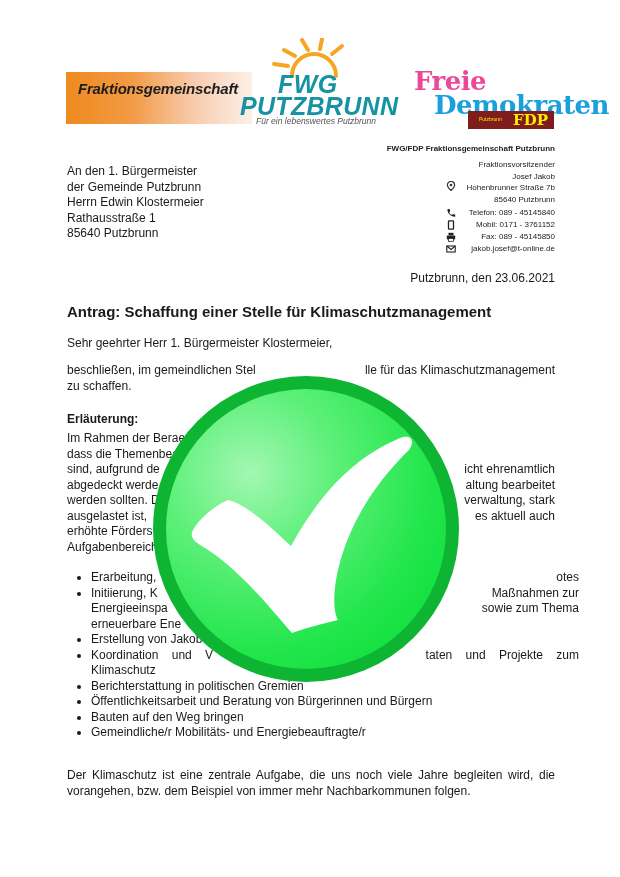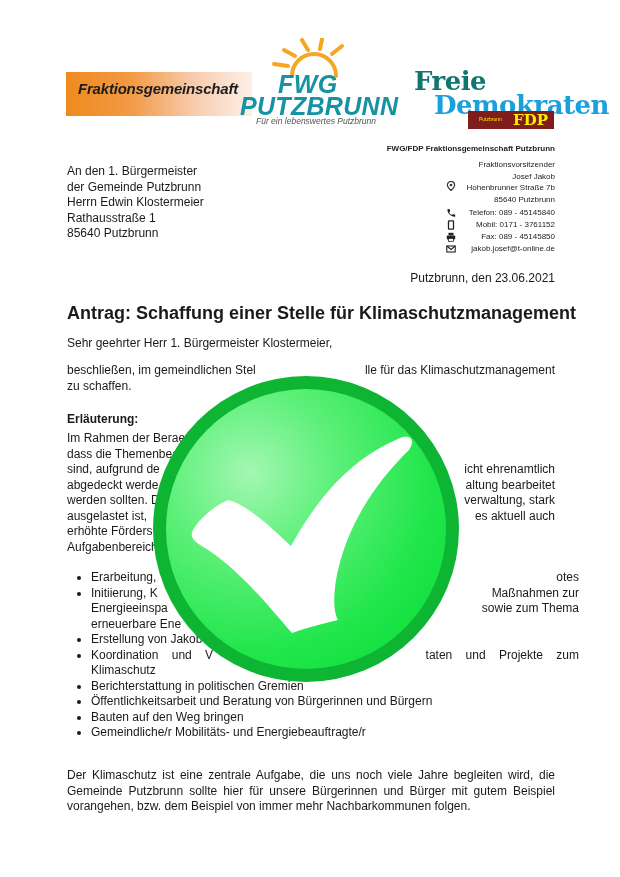--- a/index.html
+++ b/index.html
@@ -1,48 +1,48 @@
 <!DOCTYPE html>
 <html><head>
 <meta charset="utf-8">
 <style>
   html, body { margin:0; padding:0; background:#ffffff; }
   body { width:620px; height:877px; position:relative; overflow:hidden;
          font-family:"Liberation Sans", sans-serif; color:#1a1a1a; }
   .abs { position:absolute; }
 
   
-  .banner { left:66px; top:72px; width:186px; height:44px;
+  .banner { left:66px; top:72px; width:186px; height:52px;
             background:linear-gradient(90deg,#ef8a1e 0%,#f29a45 35%,#f8cdb0 70%,#fdf0e8 100%); }
   .banner span { position:absolute; left:12px; top:8px; font-size:15px; font-weight:bold;
                  font-style:italic; color:#1d1d1d; letter-spacing:-0.2px; }
   .fwg1 { left:278px; top:70px; font-size:25px; font-weight:bold; font-style:italic;
           color:#1593a3; letter-spacing:0.5px; }
   .fwg2 { left:240px; top:92px; font-size:25px; font-weight:bold; font-style:italic;
           color:#1593a3; letter-spacing:0.3px; }
   .fwg3 { left:256px; top:116px; font-size:8.5px; font-style:italic; color:#555; }
-  .fdp1 { left:414px; top:66px; font-size:26px; font-weight:bold; color:#0f766e;
+  .fdp1 { left:414px; top:66px; font-size:26px; font-weight:bold; color:#ec4899;
           font-family:"DejaVu Serif", serif; letter-spacing:-0.5px; }
   .fdp2 { left:414px; top:90px; font-size:26px; font-weight:bold; color:#1aa0dc;
           font-family:"DejaVu Serif", serif; letter-spacing:-0.5px;margin-left:20px; }
   .fdpbox { left:468px; top:111px; width:86px; height:18px; background:#7f1d1d; }
   .fdpbox .small { position:absolute; left:11px; top:5px; font-size:5px; color:#ffed00; }
   .fdpbox .big { position:absolute; right:6px; top:0px; font-size:15px; font-weight:bold;
                  color:#ffed00; font-family:"DejaVu Serif", serif; }
 
   
   .sender { right:65px; text-align:right; font-size:8px; color:#222; }
   .sender.bold { font-weight:bold; }
   .icon { position:absolute; left:446px; width:10px; height:10px; }
 
   
   .recipient { left:67px; top:164px; font-size:12px; line-height:15.5px; }
 
   .date { right:65px; top:271px; font-size:12px; }
-  .title { left:67px; top:303px; font-size:18px; font-weight:bold; }
+  .title { left:67px; top:303px; font-size:15px; font-weight:bold; }
   .p { left:67px; width:488px; font-size:12px; line-height:15.5px; text-align:justify; }
   .ebold { font-weight:bold; }
 
   ul.tasks { position:absolute; left:67px; top:570px; width:488px; margin:0; padding:0 0 0 24px;
              font-size:12px; line-height:15.5px; text-align:justify; }
   ul.tasks li { margin:0; padding:0; }
 
   .badge { position:absolute; left:0; top:0; width:620px; height:877px; pointer-events:none; }
 </style>
 </head>
@@ -189,21 +189,20 @@
   <li><span>Berichterstattung in politischen Gremien</span></li>
   <li><span>Öffentlichkeitsarbeit und Beratung von Bürgerinnen und Bürgern</span></li>
   <li>
     <div><span>Bauten auf den Weg bringen</span></div>
   </li>
   <li><span>Gemeindliche/r Mobilitäts- und Energiebeauftragte/r</span></li>
 </ul>
 
 <div class="abs p" style="top:768px;">
   <div style="text-align:justify;text-align-last:justify;">Der Klimaschutz ist eine zentrale Aufgabe, die uns noch viele Jahre begleiten wird, die</div>
-  <div style="text-align:justify;text-align-last:justify;">Gemeinde Putzbrunn sollte hier für unsere Bürgerinnen und Bürger mit gutem Beispiel</div>
   <div>vorangehen, bzw. dem Beispiel von immer mehr Nachbarkommunen folgen.</div>
 </div>
 
 <svg class="badge" viewBox="0 0 620 877">
   <defs>
     <radialGradient id="g1" cx="0.3" cy="0.3" r="0.85">
       <stop offset="0" stop-color="#a3f7b3"></stop>
       <stop offset="0.35" stop-color="#5ef07a"></stop>
       <stop offset="0.75" stop-color="#22e64c"></stop>
       <stop offset="1" stop-color="#10df3c"></stop>

